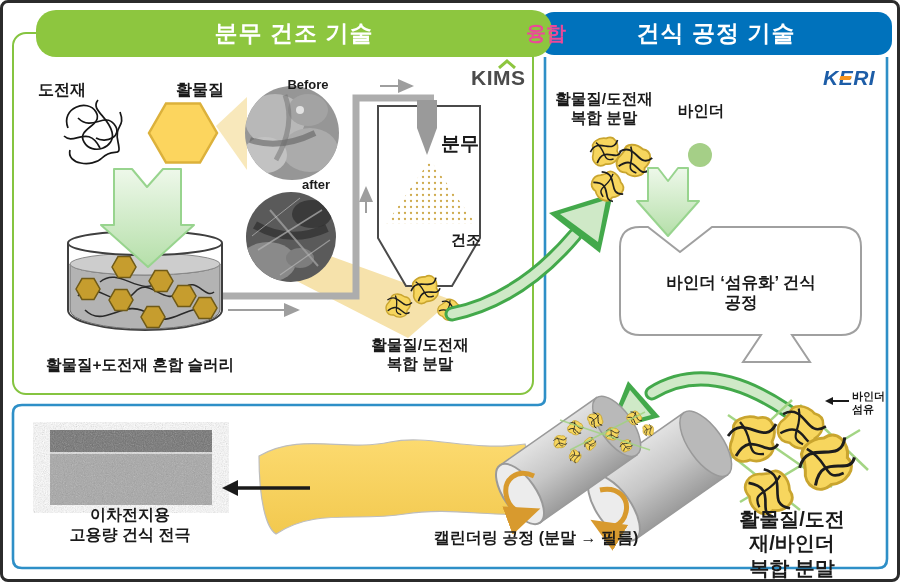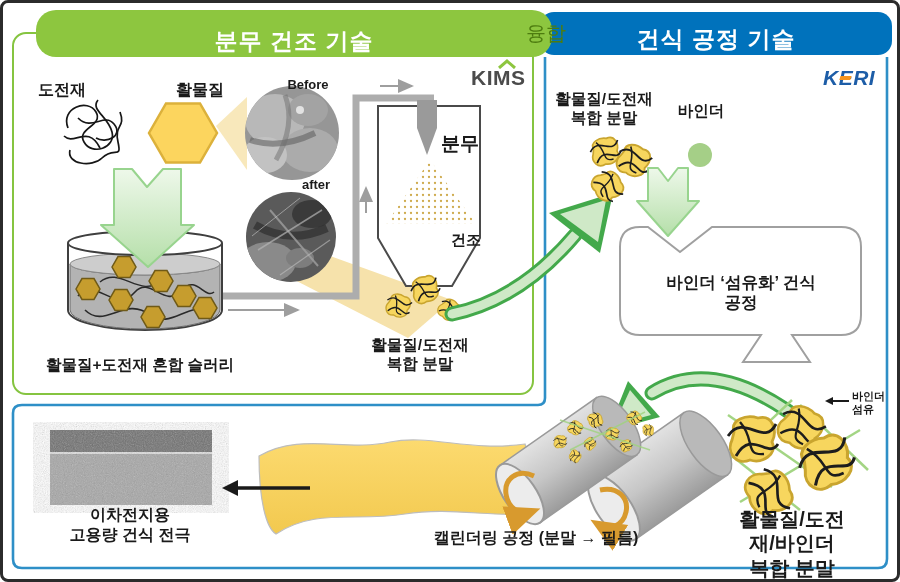--- a/index.html
+++ b/index.html
@@ -3,24 +3,24 @@
 <meta charset="utf-8">
 <style>
   html,body{margin:0;padding:0;background:#fff;}
   body{width:900px;height:582px;position:relative;overflow:hidden;
        font-family:"Liberation Sans","DejaVu Sans",sans-serif;color:#1a1a1a;}
   .frame{position:absolute;inset:0;border:3px solid #2b2b2b;border-radius:8px;pointer-events:none;z-index:50;}
   .panel{position:absolute;background:transparent;}
   .panel-left{left:12px;top:32px;width:518px;height:359px;border:2.5px solid #85c440;border-radius:14px;z-index:1;}
   .hdr{position:absolute;display:flex;align-items:center;justify-content:center;
        color:#fff;font-weight:bold;font-size:23px;letter-spacing:1px;z-index:4;}
-  .hdr-green{left:36px;top:10px;width:516px;height:47px;background:#8dc63f;border-radius:20px;z-index:4;align-items:flex-end;}
-  .hdr-blue{left:540px;top:12px;width:352px;height:43px;background:#0072bc;border-radius:14px;z-index:3;align-items:flex-end;}
+  .hdr-green{left:36px;top:10px;width:516px;height:47px;background:#8dc63f;border-radius:20px;z-index:4;}
+  .hdr-blue{left:540px;top:12px;width:352px;height:43px;background:#0072bc;border-radius:14px;z-index:3;}
   .fusion{position:absolute;left:516px;top:13px;width:60px;height:40px;display:flex;align-items:center;
-          justify-content:center;color:#4d7c0f;font-weight:normal;font-size:20px;z-index:5;}
+          justify-content:center;color:#ec4899;font-weight:bold;font-size:20px;z-index:5;}
   .lbl{position:absolute;font-weight:bold;text-align:center;transform:translateX(-50%);
        white-space:pre-line;line-height:1.22;z-index:6;}
   .gfx{position:absolute;left:0;top:0;z-index:2;}
   .kims{position:absolute;left:450px;top:66px;font-weight:bold;font-size:21px;color:#4b4b4b;
         letter-spacing:.5px;z-index:6;margin-left:21px;}
   .kims svg{position:absolute;left:26px;top:-7px;}
   .keri{position:absolute;left:823px;top:66px;font-weight:bold;font-style:italic;font-size:21px;
         color:#1d5da7;letter-spacing:.5px;z-index:6;}
   .keri .eo{position:absolute;left:17px;top:10px;width:11px;height:3.5px;background:#f7941d;
         transform:skewX(-18deg);}

